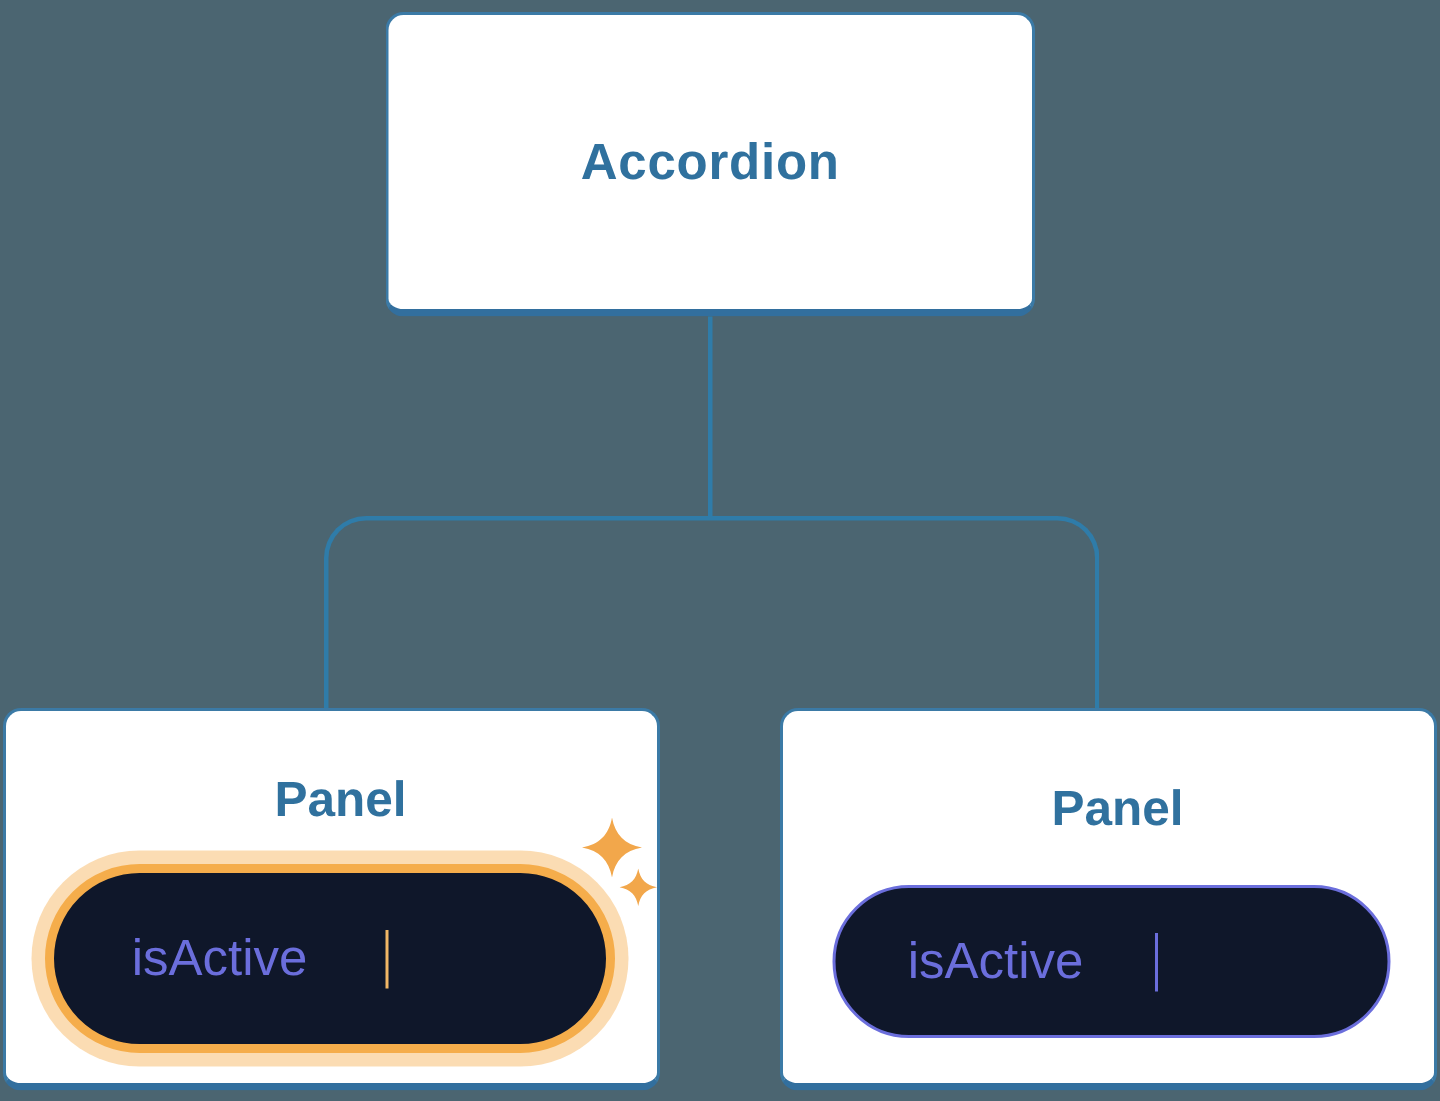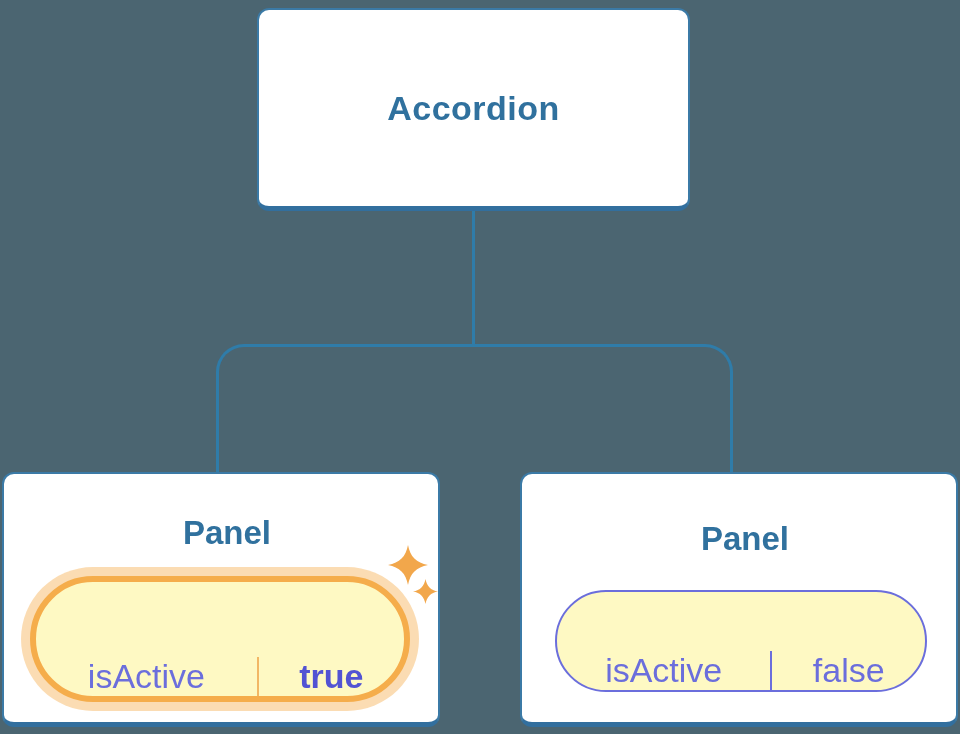--- a/index.html
+++ b/index.html
@@ -47,24 +47,24 @@
     border-radius:28px 28px 0 0;
     box-sizing:border-box;
   }
 
   .node-panel-left{left:2px;top:472px;width:438px;height:255px;}
   .node-panel-right{left:520px;top:472px;width:438px;height:255px;}
 
   
   .pill{
     position:absolute;
-    background:#fef9c3;
+    background:#0f172a;
     display:flex;
     box-sizing:border-box;
-    align-items:flex-end;
+    align-items:center;
   }
   .pill-active{
     left:26px;top:102px;width:380px;height:126px;
     border:6px solid #F5AD4B;
     border-radius:70px;
     box-shadow:0 0 0 9px rgba(246,177,86,0.45);
   }
   .pill-inactive{
     left:33px;top:116px;width:372px;height:102px;
     border:2px solid #6B6EDC;
@@ -107,26 +107,24 @@
       </svg>
     </span>
     <span class="sparkle sparkle-small">
       <svg viewBox="0 0 32 32" width="25" height="25">
         <path d="M16 0 C17.7 9.3 22.7 14.3 32 16 C22.7 17.7 17.7 22.7 16 32 C14.3 22.7 9.3 17.7 0 16 C9.3 14.3 14.3 9.3 16 0 Z" fill="#F2A74B"></path>
       </svg>
     </span>
 
     <div class="pill pill-active">
       <div class="pill-cell cell-name">isActive</div>
-      <div class="pill-cell cell-value">true</div>
     </div>
   </div>
 
   <div class="node node-panel-right">
     <span class="panel-title t-right">Panel</span>
 
     <div class="pill pill-inactive">
       <div class="pill-cell cell-name">isActive</div>
-      <div class="pill-cell cell-value">false</div>
     </div>
   </div>
 
 </div>
 
 </body></html>

